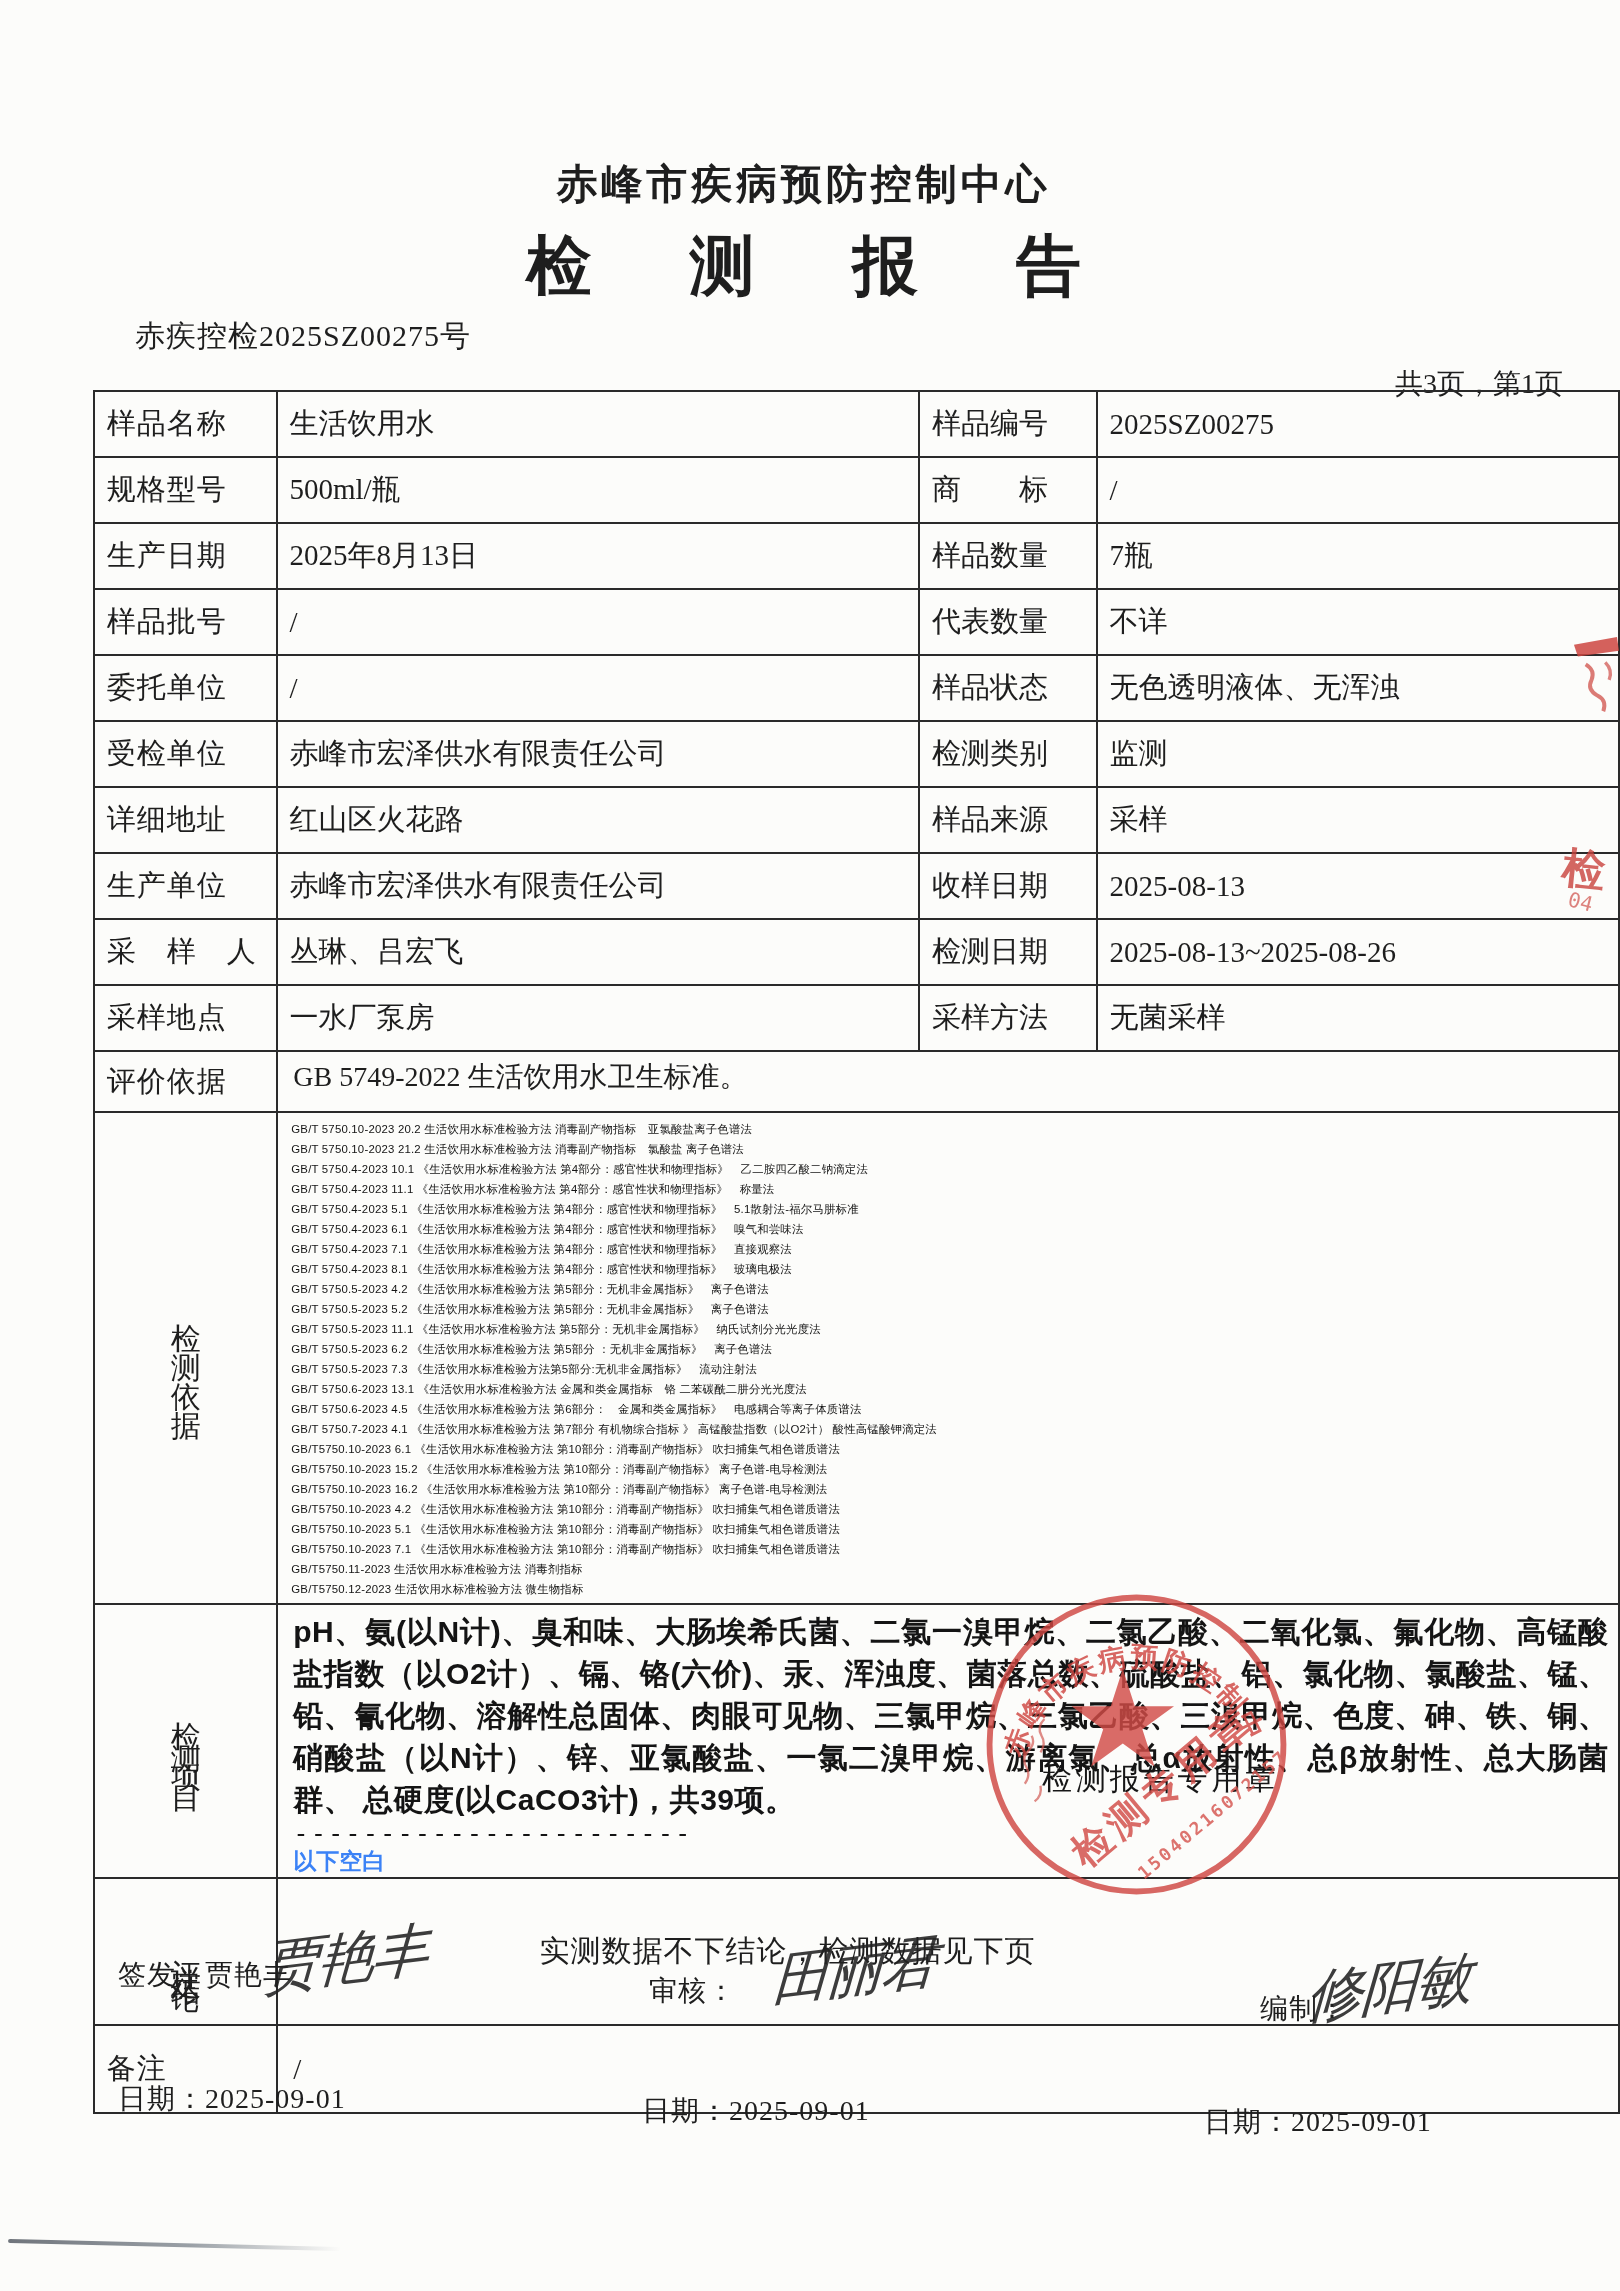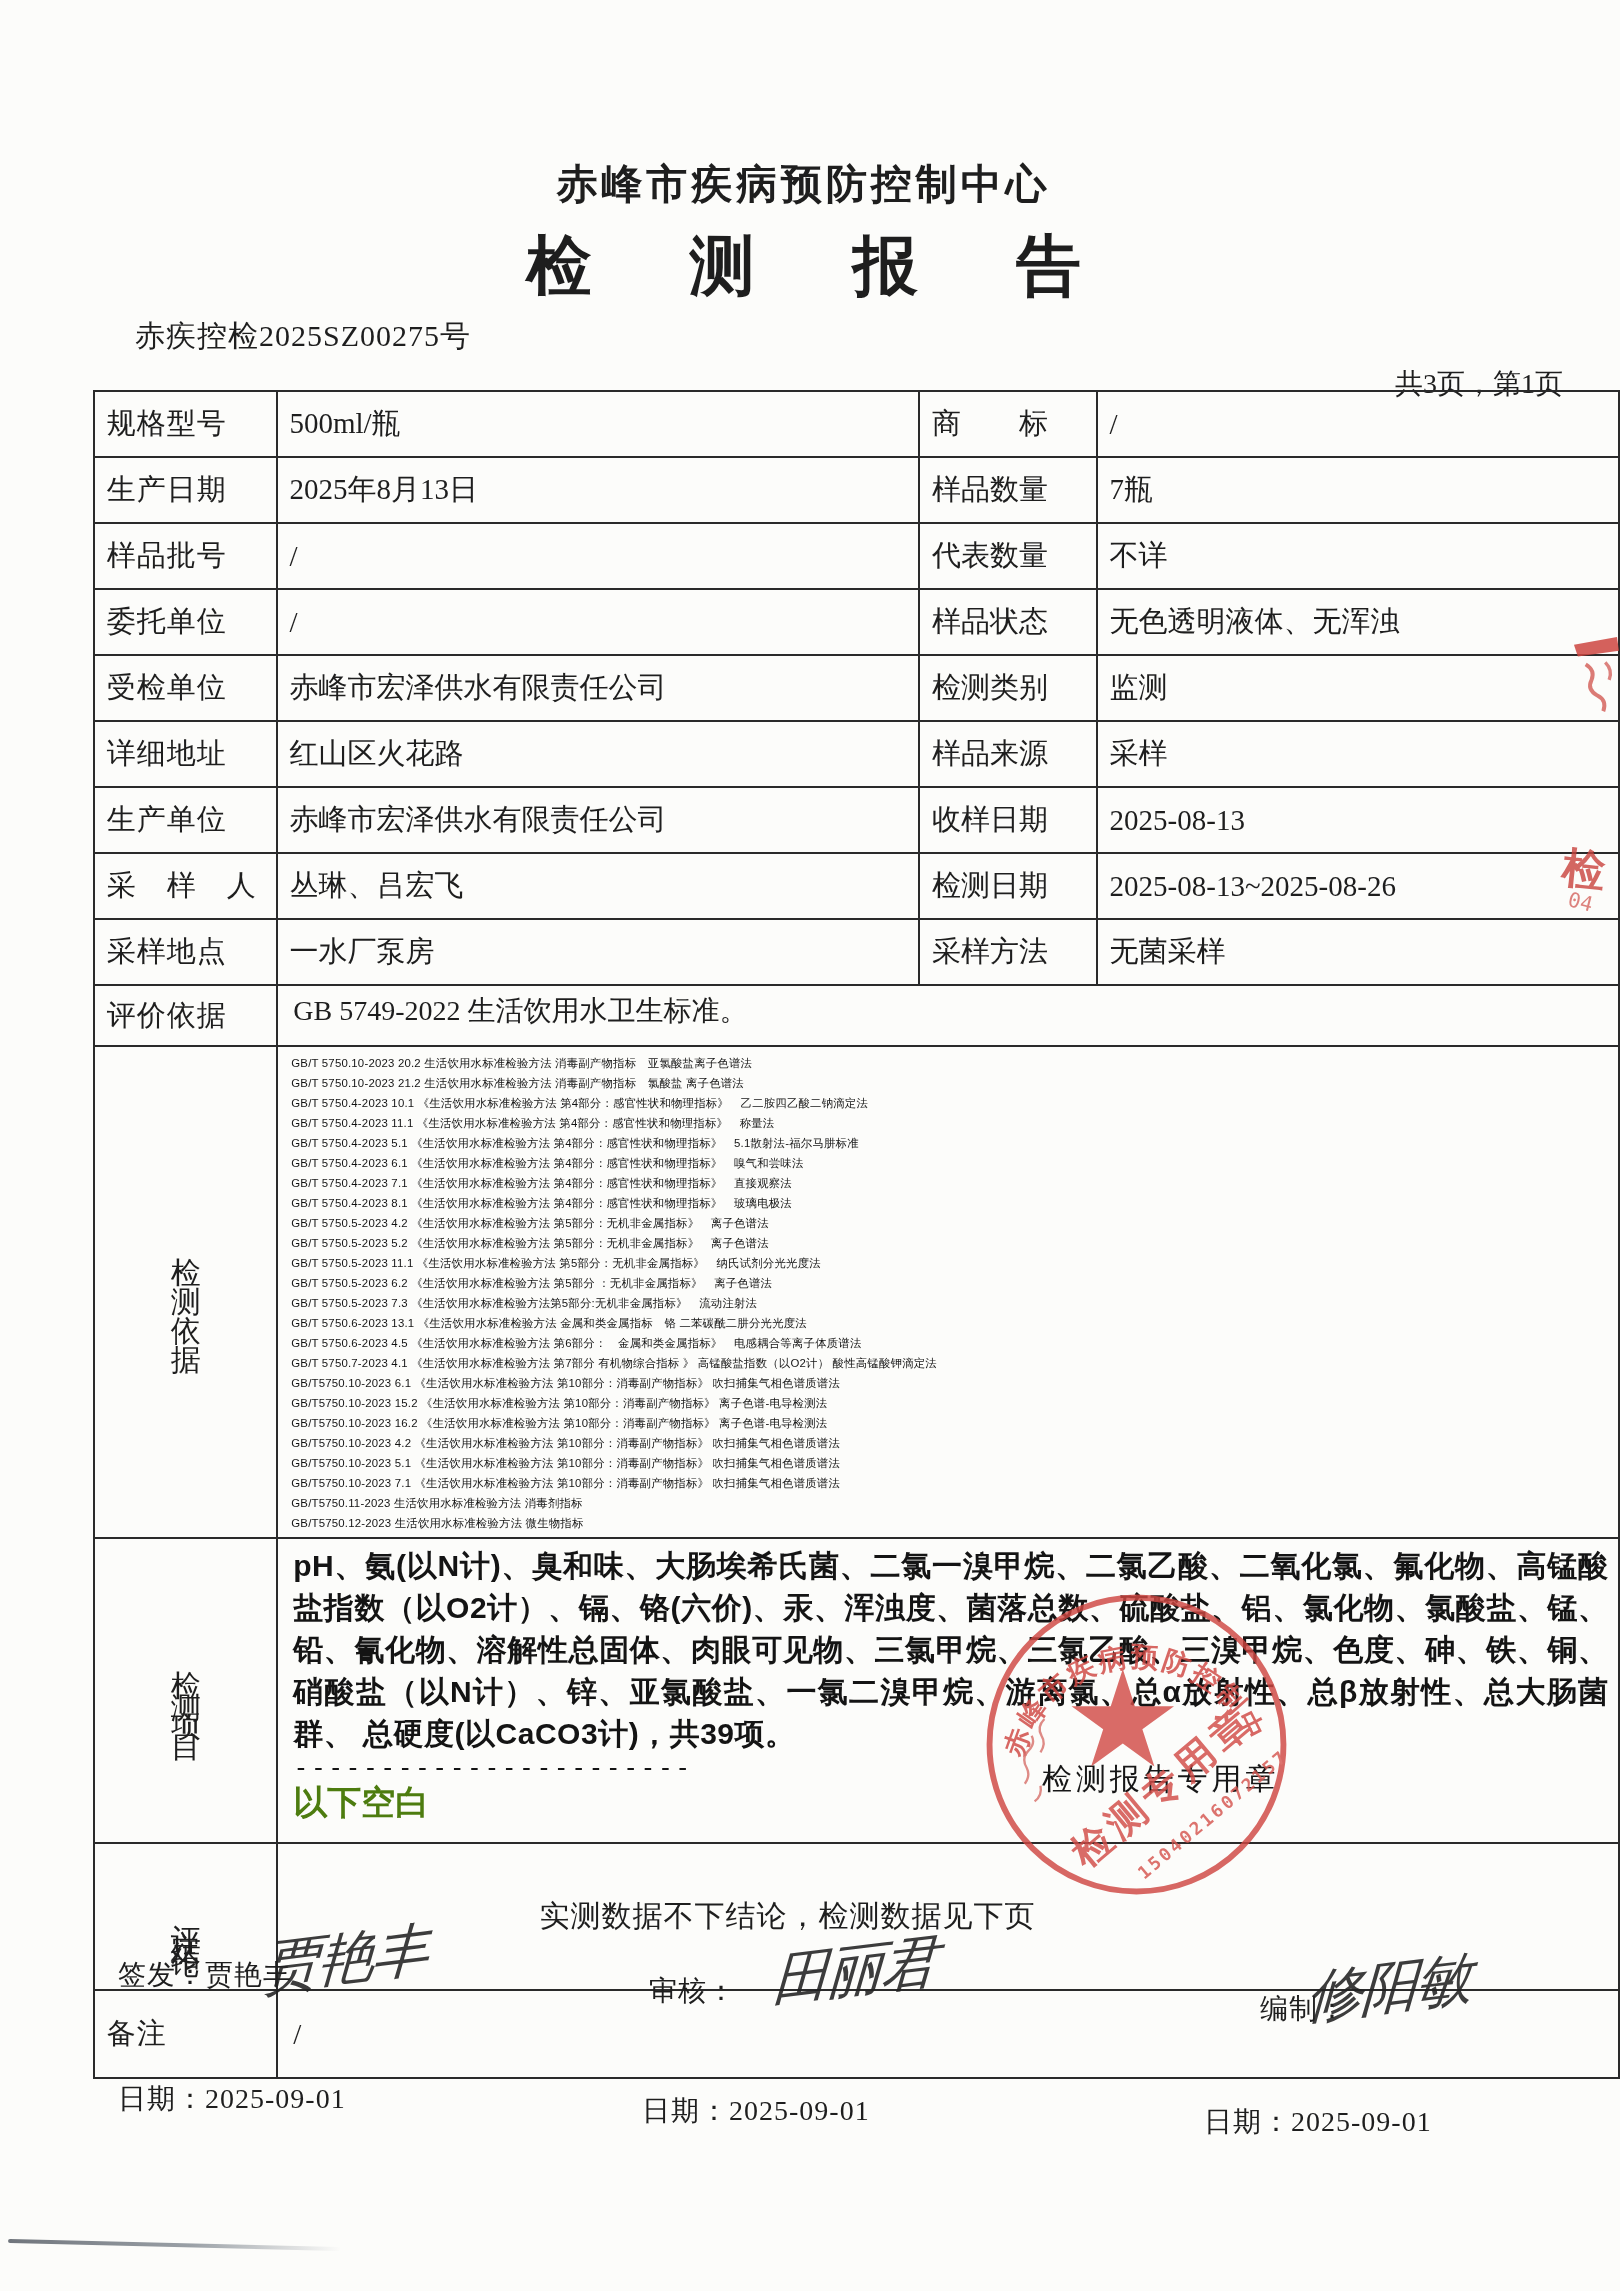--- a/index.html
+++ b/index.html
@@ -29,21 +29,21 @@
   .ls8{letter-spacing:7.8px;}
   .basis-lines{font-family:"Liberation Sans","DejaVu Sans",sans-serif;font-size:11.4px;
                line-height:20px;white-space:pre-line;color:#141414;padding:3.9px 0 2px 7.8px;
                letter-spacing:0.2px;}
   .items-text{font-family:"Liberation Sans","DejaVu Sans",sans-serif;font-weight:600;
               font-size:30px;line-height:42px;text-align:justify;letter-spacing:0.5px;
               padding-top:3.9px;color:#141414;}
   .items-dashes{font-family:"DejaVu Sans Mono",monospace;font-size:25.5px;letter-spacing:2px;
                 line-height:25.5px;color:#141414;}
   .items-blank{font-family:"Liberation Sans","DejaVu Sans",sans-serif;font-weight:600;
-               font-size:34px;color:#4d7c0f;padding-bottom:16px;}
+               font-size:23px;color:#3b82f6;padding-bottom:0;}
   .conclusion-text{padding-left:250px;font-size:30px;letter-spacing:1px;}
   .remark-val{font-size:31px;}
   
   .foot{position:absolute;font-size:28px;letter-spacing:1px;}
   .sig{position:absolute;font-size:57px;color:#222;opacity:.88;white-space:nowrap;
        transform:rotate(-7deg) skewX(-10deg);letter-spacing:-2px;
        font-family:"Liberation Serif",serif;font-style:italic;}
   
   .stamp-label{position:absolute;top:1759px;left:1042px;font-size:30px;letter-spacing:3.9px;
                color:#161616;}
@@ -63,20 +63,26 @@
 
 <div class="page">
 
   <div class="org-title">赤峰市疾病预防控制中心</div>
   <div class="report-title">检 测 报 告</div>
   <div class="report-no">赤疾控检2025SZ00275号</div>
   <div class="page-no">共3页，第1页</div>
 
   <table class="main">
     <tbody>
+        <tr class="r">
+      <td class="lab">样品名称</td>
+      <td class="val">生活饮用水</td>
+      <td class="lab2">样品编号</td>
+      <td class="val2">2025SZ00275</td>
+    </tr>
     <tr class="r">
       <td class="lab">规格型号</td>
       <td class="val">500ml/瓶</td>
       <td class="lab2">商　　标</td>
       <td class="val2">/</td>
     </tr>
     <tr class="r">
       <td class="lab">生产日期</td>
       <td class="val">2025年8月13日</td>
       <td class="lab2">样品数量</td>

